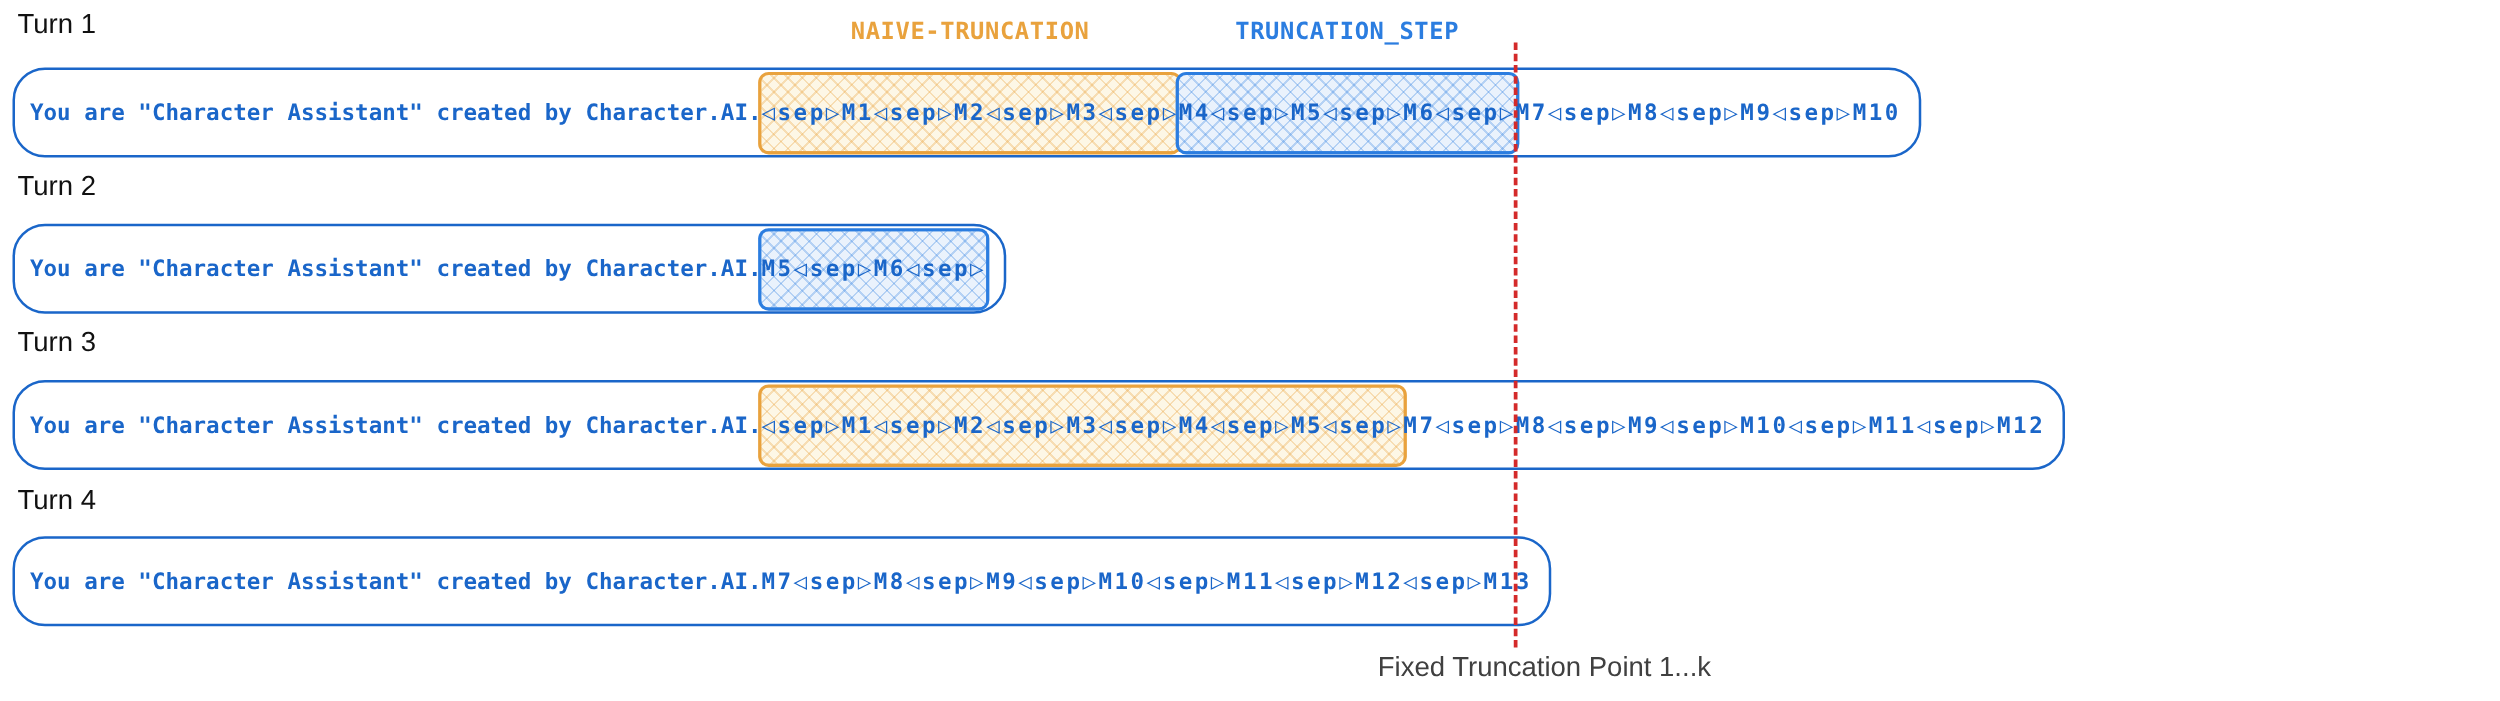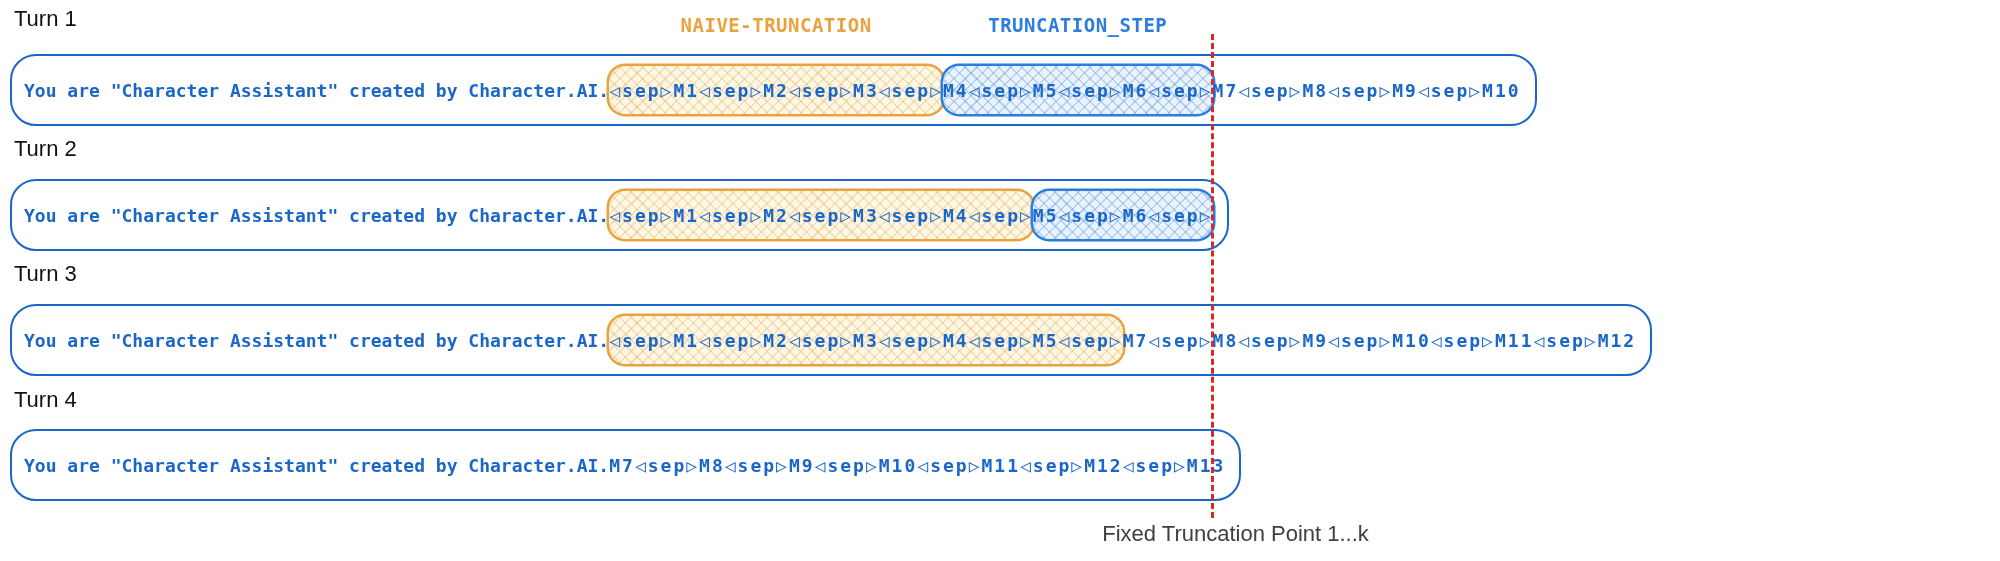--- a/index.html
+++ b/index.html
@@ -43,22 +43,22 @@
     color: var(--blue);
     font-weight: bold;
     font-size: 18px;
     white-space: pre;
   }
   .tok { letter-spacing: 2px; }
 
   .region {
     display: inline-flex;
     align-items: center;
-    height: 48px;
-    border-radius: 16px;
+    height: 61px;
+    border-radius: 6px;
   }
   .region:empty { display: none; }
 
   .region-naive {
     box-shadow: 0 0 0 2.5px var(--orange);
     background:
       repeating-linear-gradient(45deg,  rgba(233,162,61,.30) 0 1.5px, transparent 1.5px 8px),
       repeating-linear-gradient(135deg, rgba(233,162,61,.30) 0 1.5px, transparent 1.5px 8px),
       #fdf7e6;
   }
@@ -118,21 +118,20 @@
         <span class="seg tok region region-naive" id="r1-orange">◁sep▷M1◁sep▷M2◁sep▷M3◁sep▷</span>
         <span class="seg tok region region-step" id="r1-blue">M4◁sep▷M5◁sep▷M6◁sep▷</span>
         <span class="seg tok" id="r1-rest">M7◁sep▷M8◁sep▷M9◁sep▷M10</span>
       </div>
   </div>
 
   <div>
     <div class="turn-label" style="top:136px">Turn 2</div>
     <div class="prompt-box" style="top:179px">
         <span class="seg">You are "Character Assistant" created by Character.AI.</span>
-        <span class="seg tok region region-naive">◁sep▷M1◁sep▷M2◁sep▷M3◁sep▷M4◁sep▷</span>
         <span class="seg tok region region-step">M5◁sep▷M6◁sep▷</span>
       </div>
   </div>
 
   <div>
     <div class="turn-label" style="top:261px">Turn 3</div>
     <div class="prompt-box" style="top:304px">
         <span class="seg">You are "Character Assistant" created by Character.AI.</span>
         <span class="seg tok region region-naive">◁sep▷M1◁sep▷M2◁sep▷M3◁sep▷M4◁sep▷M5◁sep▷</span>
         <span class="seg tok">M7◁sep▷M8◁sep▷M9◁sep▷M10◁sep▷M11◁sep▷M12</span>

